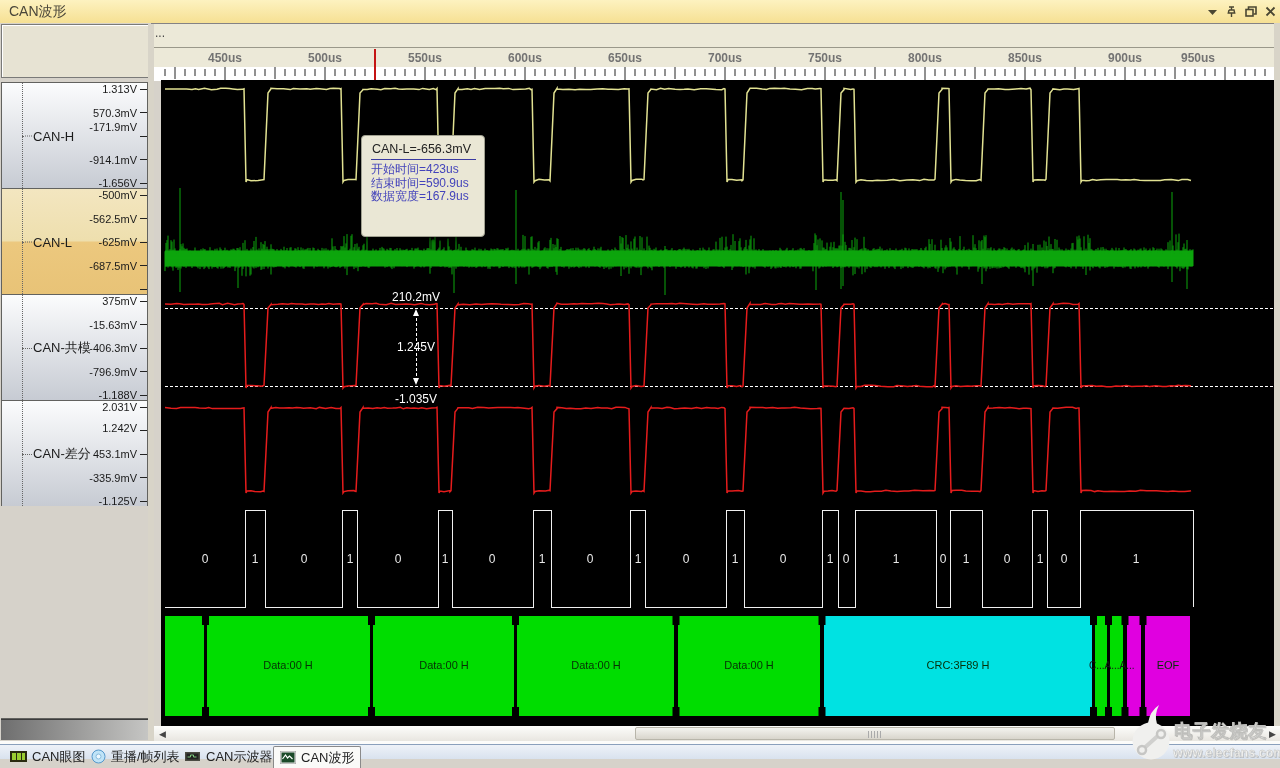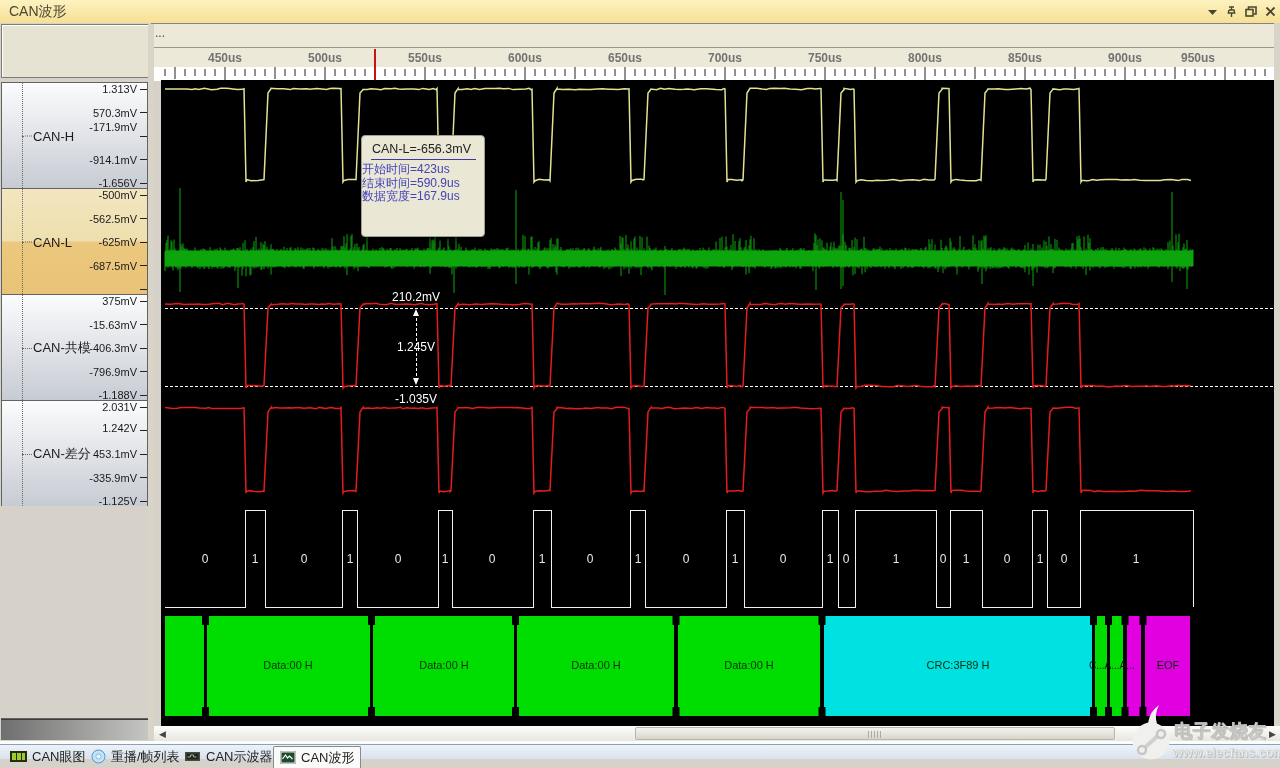--- a/index.html
+++ b/index.html
@@ -29,21 +29,21 @@
 background:repeating-linear-gradient(90deg,#aaa 0 1px,transparent 1px 3px)}
 #larr{position:absolute;left:8px;top:3px;color:#444;font-size:9px}
 #rarr{position:absolute;right:4px;top:3px;color:#444;font-size:9px}
 #tabsep{position:absolute;left:0;top:741px;width:1280px;height:4px;background:#fcfcfa;border-bottom:1px solid #8aa0bc}
 #tabbar{position:absolute;left:0;top:745px;width:1280px;height:14px;background:linear-gradient(#eef2f8,#d9e2ee);font-size:13px;color:#222}
 .tab{position:absolute;top:0;height:23px;display:flex;align-items:center;gap:5px;padding:0 6px}
 .tab.active{background:#fafaf8;border:1px solid #8a8a8a;border-bottom:none;border-radius:2px 2px 0 0;top:1px;height:22px}
 #tooltip{position:absolute;left:361px;top:135px;width:124px;height:102px;background:#eae7d5;border:1px solid #a0a090;border-radius:4px;box-shadow:2px 3px 4px rgba(0,0,0,.45);font-size:12px}
 #tooltip .tt1{color:#222;padding:6px 0 2px 10px;font-size:12.5px}
 #tooltip .sep{margin:1px 8px 3px 9px;border-top:1px solid #3a3aa0}
-#tooltip .tb{color:#4343bb;line-height:13.5px;font-size:12px}
+#tooltip .tb{color:#4343bb;padding-left:9px;line-height:13.5px;font-size:12px}
 #tail{position:absolute;left:374px;top:217px;width:0;height:0;border-left:5px solid transparent;border-right:8px solid transparent;border-top:14px solid #eae7d5;transform:skewX(-18deg)}
 #wm{position:absolute;left:1126px;top:702px;width:154px;height:66px;pointer-events:none;z-index:20}
 </style></head>
 <body>
 <div id="titlebar">CAN波形</div>
 <div id="winbtns">
 <svg width="11" height="8">
       <path d="M1 2 L10 2 L5.5 7 Z" fill="#4a4632"></path>
     </svg>
 <svg width="11" height="12">

